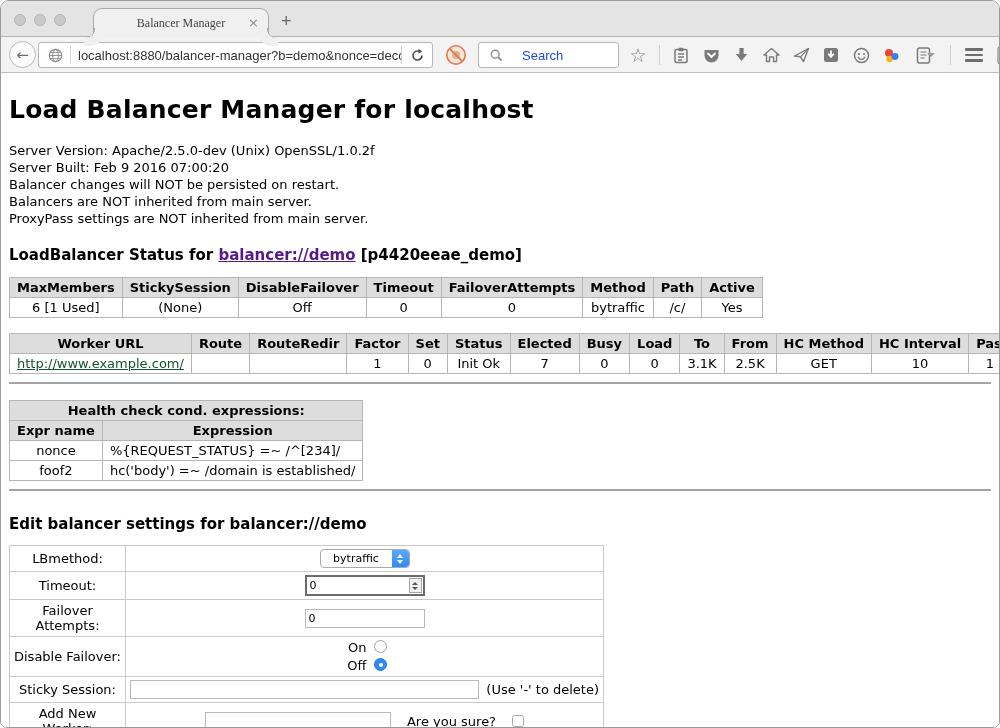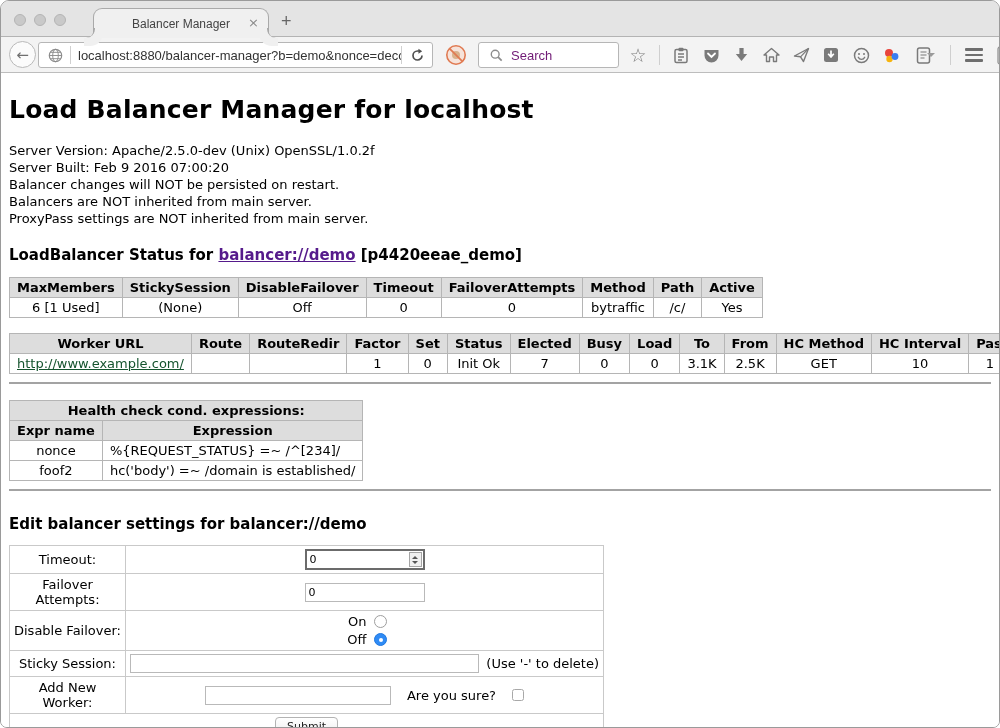--- a/index.html
+++ b/index.html
@@ -13,21 +13,21 @@
   .traffic { position:absolute; top:13px; left:13px; display:flex; gap:8px; }
   .traffic span { width:12px; height:12px; border-radius:50%;
                   background:#c9c9c9; border:1px solid #b4b4b4; }
   .tab { position:absolute; left:92px; top:7px; width:176px; height:30px;
          background:#f0f0f0; border:1px solid #a9a9a9; border-bottom:none;
          border-radius:9px 9px 0 0; z-index:2;
          display:flex; align-items:center; justify-content:center; }
   .tab::before,.tab::after { content:""; position:absolute; bottom:0; width:10px; height:10px; }
   .tab::before { left:-10px; border-bottom-right-radius:9px; box-shadow:4px 4px 0 4px #f0f0f0; border-right:1px solid #a9a9a9; }
   .tab::after  { right:-10px; border-bottom-left-radius:9px; box-shadow:-4px 4px 0 4px #f0f0f0; border-left:1px solid #a9a9a9; }
-  .tab-title { font-family:Liberation Sans, sans-serif; font-size:12px; color:#444; }
+  .tab-title { font-family:Liberation Serif, serif; font-size:12px; color:#444; }
   .tab-close { position:absolute; right:9px; top:7px; font-size:13px; color:#8a8a8a; line-height:14px; cursor:default; }
   .newtab { position:absolute; left:280px; top:10px; font-size:18px; color:#666;
             font-family:"Liberation Sans",sans-serif; }
 
   
   .toolbar { position:absolute; top:36px; left:0; right:0; height:36px;
              background:#f3f3f3; border-bottom:1px solid #bdbdbd; }
   .backbtn { position:absolute; left:8px; top:4px; width:27px; height:27px; border-radius:50%;
              background:#fbfbfb; border:1px solid #b9b9b9; color:#6f6f6f;
              display:flex; align-items:center; justify-content:center; font-size:15px; }
@@ -35,21 +35,21 @@
             border:1px solid #b6b6b6; border-radius:3px; display:flex; align-items:center; overflow:hidden; }
   .urlbar .globe { margin:0 6px 0 7px; flex:0 0 auto; }
   .vsep { width:1px; height:18px; background:#d0d0d0; flex:0 0 auto; }
   .urltext { font-family:"Liberation Sans",sans-serif; font-size:13px; color:#333;
              margin-left:7px; white-space:nowrap; overflow:hidden; flex:1 1 auto; }
   .reload { margin:0 6px; flex:0 0 auto; }
   .blocked { position:absolute; left:444px; top:7px; }
   .searchbar { position:absolute; left:477px; top:5px; width:141px; height:26px; background:#fff;
                border:1px solid #b6b6b6; border-radius:3px; display:flex; align-items:center; }
   .searchbar .mag { margin:0 6px 0 8px; }
-  .searchtext { font-family:"Liberation Sans",sans-serif; font-size:13px; color:#701a75; }
+  .searchtext { font-family:"Liberation Sans",sans-serif; font-size:13px; color:#1d4ed8;margin-left:11px; }
   .tbicons { position:absolute; left:628px; top:0; height:36px; display:flex; align-items:center; gap:12px; }
   .tbicon { display:flex; align-items:center; justify-content:center; width:18px; height:18px; flex:0 0 auto; }
   .star { font-size:19px; color:#7c7c7c; line-height:18px; }
   .isep { width:1px; height:20px; background:#cfcfcf; flex:0 0 auto; }
   .caret { width:0; height:0; border-left:4px solid transparent; border-right:4px solid transparent;
            border-top:4px solid #9a9a9a; margin-left:-4px; }
   .burger { display:flex; flex-direction:column; gap:3px; }
   .burger span { width:18px; height:2.5px; background:#6e6e6e; border-radius:1px; }
 
   
@@ -81,21 +81,21 @@
   .chev-d { width:0;height:0;border-left:3px solid transparent;border-right:3px solid transparent;border-top:4px solid #fff; }
   .numwrap { position:relative; display:inline-block; }
   input.num1 { width:120px; height:21px; border:2px solid #6b6b6b; font:11px "DejaVu Sans",sans-serif; padding:0 16px 0 3px; }
   .spin { position:absolute; right:3px; top:3px; width:13px; height:15px; background:#f0f0f0;
           border:1px solid #a5a5a5; display:flex; flex-direction:column; align-items:center; justify-content:center; gap:2px; }
   .spin i { display:block; width:0; height:0; border-left:3px solid transparent; border-right:3px solid transparent; }
   .spin .u { border-bottom:3px solid #555; } .spin .d { border-top:3px solid #555; }
   input.num2 { width:120px; height:19px; border:1px solid #b9b9b9; font:11px "DejaVu Sans",sans-serif; padding:0 3px; }
   input.txt { height:19px; border:1px solid #b9b9b9; font:11px "DejaVu Sans",sans-serif; padding:0 3px; }
   .radiocol { display:flex; flex-direction:column; align-items:center; gap:3px; }
-  .radioline { display:flex; align-items:center; gap:7px; }
+  .radioline { display:flex; gap:7px; }
   .radioline .rlab { width:24px; text-align:right; }
   .radio { width:13px; height:13px; border-radius:50%; border:1px solid #9e9e9e; background:#fff; position:relative; }
   .radio.sel { background:#2f8bf5; border-color:#1f78e0; }
   .radio.sel::after { content:""; position:absolute; left:4px; top:4px; width:4px; height:4px; border-radius:50%; background:#fff; }
   .stickyrow { display:flex; align-items:center; justify-content:space-between; }
   .workerrow { display:flex; align-items:center; justify-content:center; gap:16px; }
   .checkbox { width:12px; height:12px; border:1px solid #a8a8a8; border-radius:2.5px; background:#fff; display:inline-block; }
   .submitrow { text-align:center; }
   .btn { display:inline-block; font:11px "DejaVu Sans",sans-serif; color:#222; background:linear-gradient(#ffffff,#ededed);
          border:1px solid #b3b3b3; border-radius:4px; padding:2px 11px; }
@@ -344,20 +344,34 @@
       </tr>
     </tbody>
       </table>
 
     <hr class="rule">
 
     <h3 class="sect" style="margin-top:24px;">Edit balancer settings for balancer://demo</h3>
 
     <table class="form">
       <tbody>
+          <tr>
+        <td class="flabel">LBmethod:</td>
+        <td>
+          <div class="centerwrap">
+            <div class="msel">
+              <span class="stext">bytraffic</span>
+              <span class="stepper">
+                    <i class="chev-u"></i>
+                    <i class="chev-d"></i>
+                  </span>
+            </div>
+          </div>
+        </td>
+      </tr>
       <tr>
         <td class="flabel">Timeout:</td>
         <td>
           <div class="centerwrap">
             <span class="numwrap">
               <input class="num1" value="0" style="">
               <span class="spin">
                     <i class="u"></i>
                     <i class="d"></i>
                   </span>

